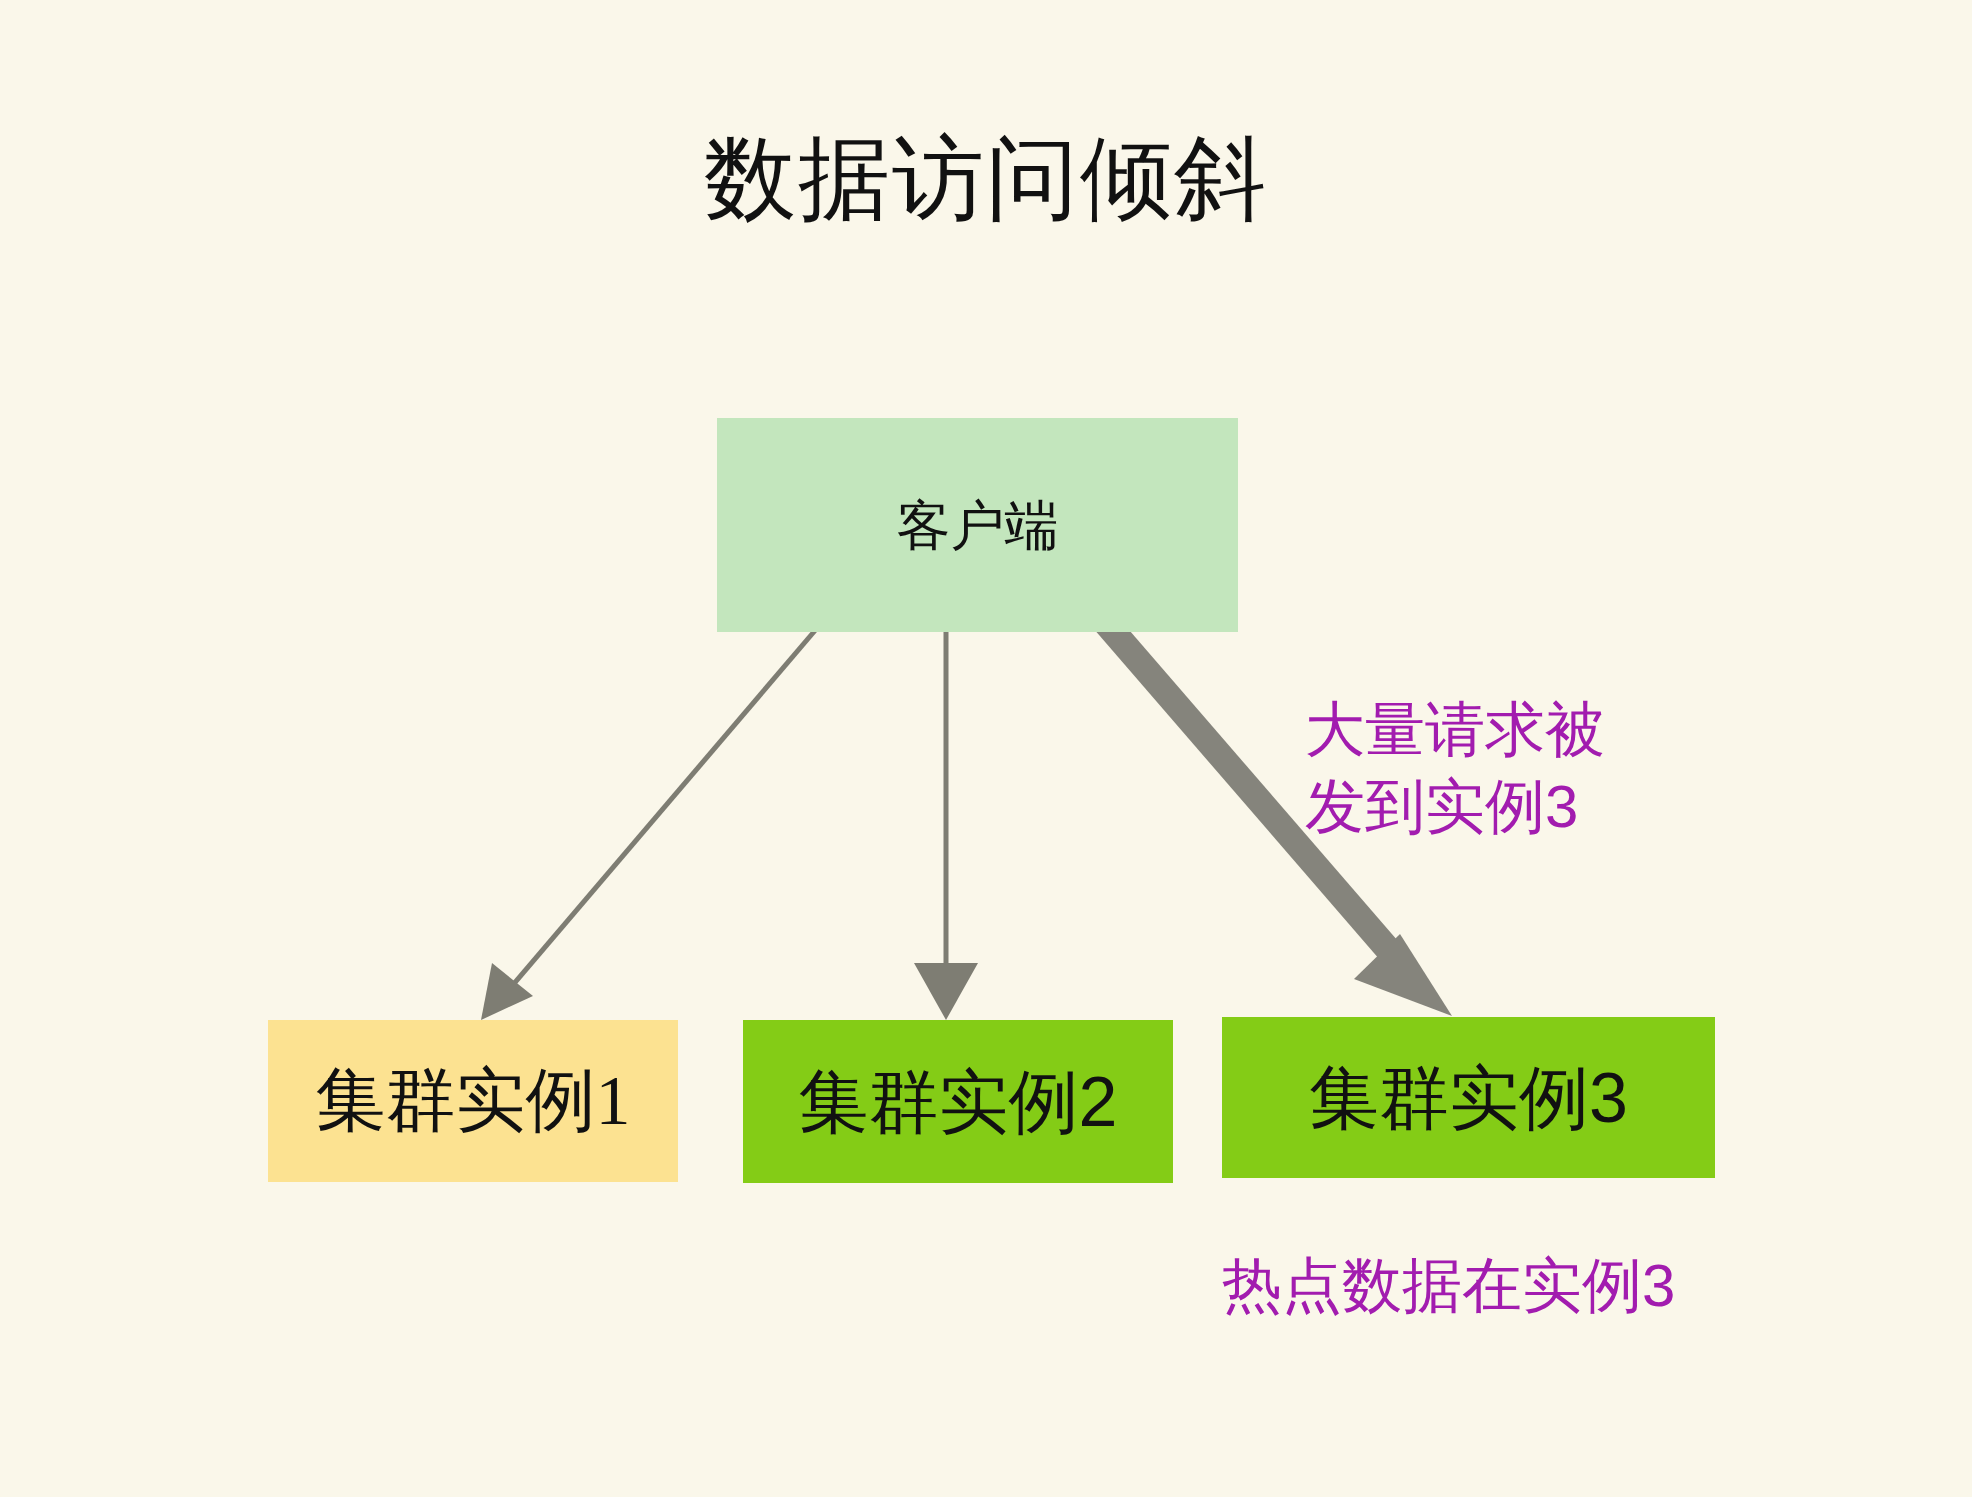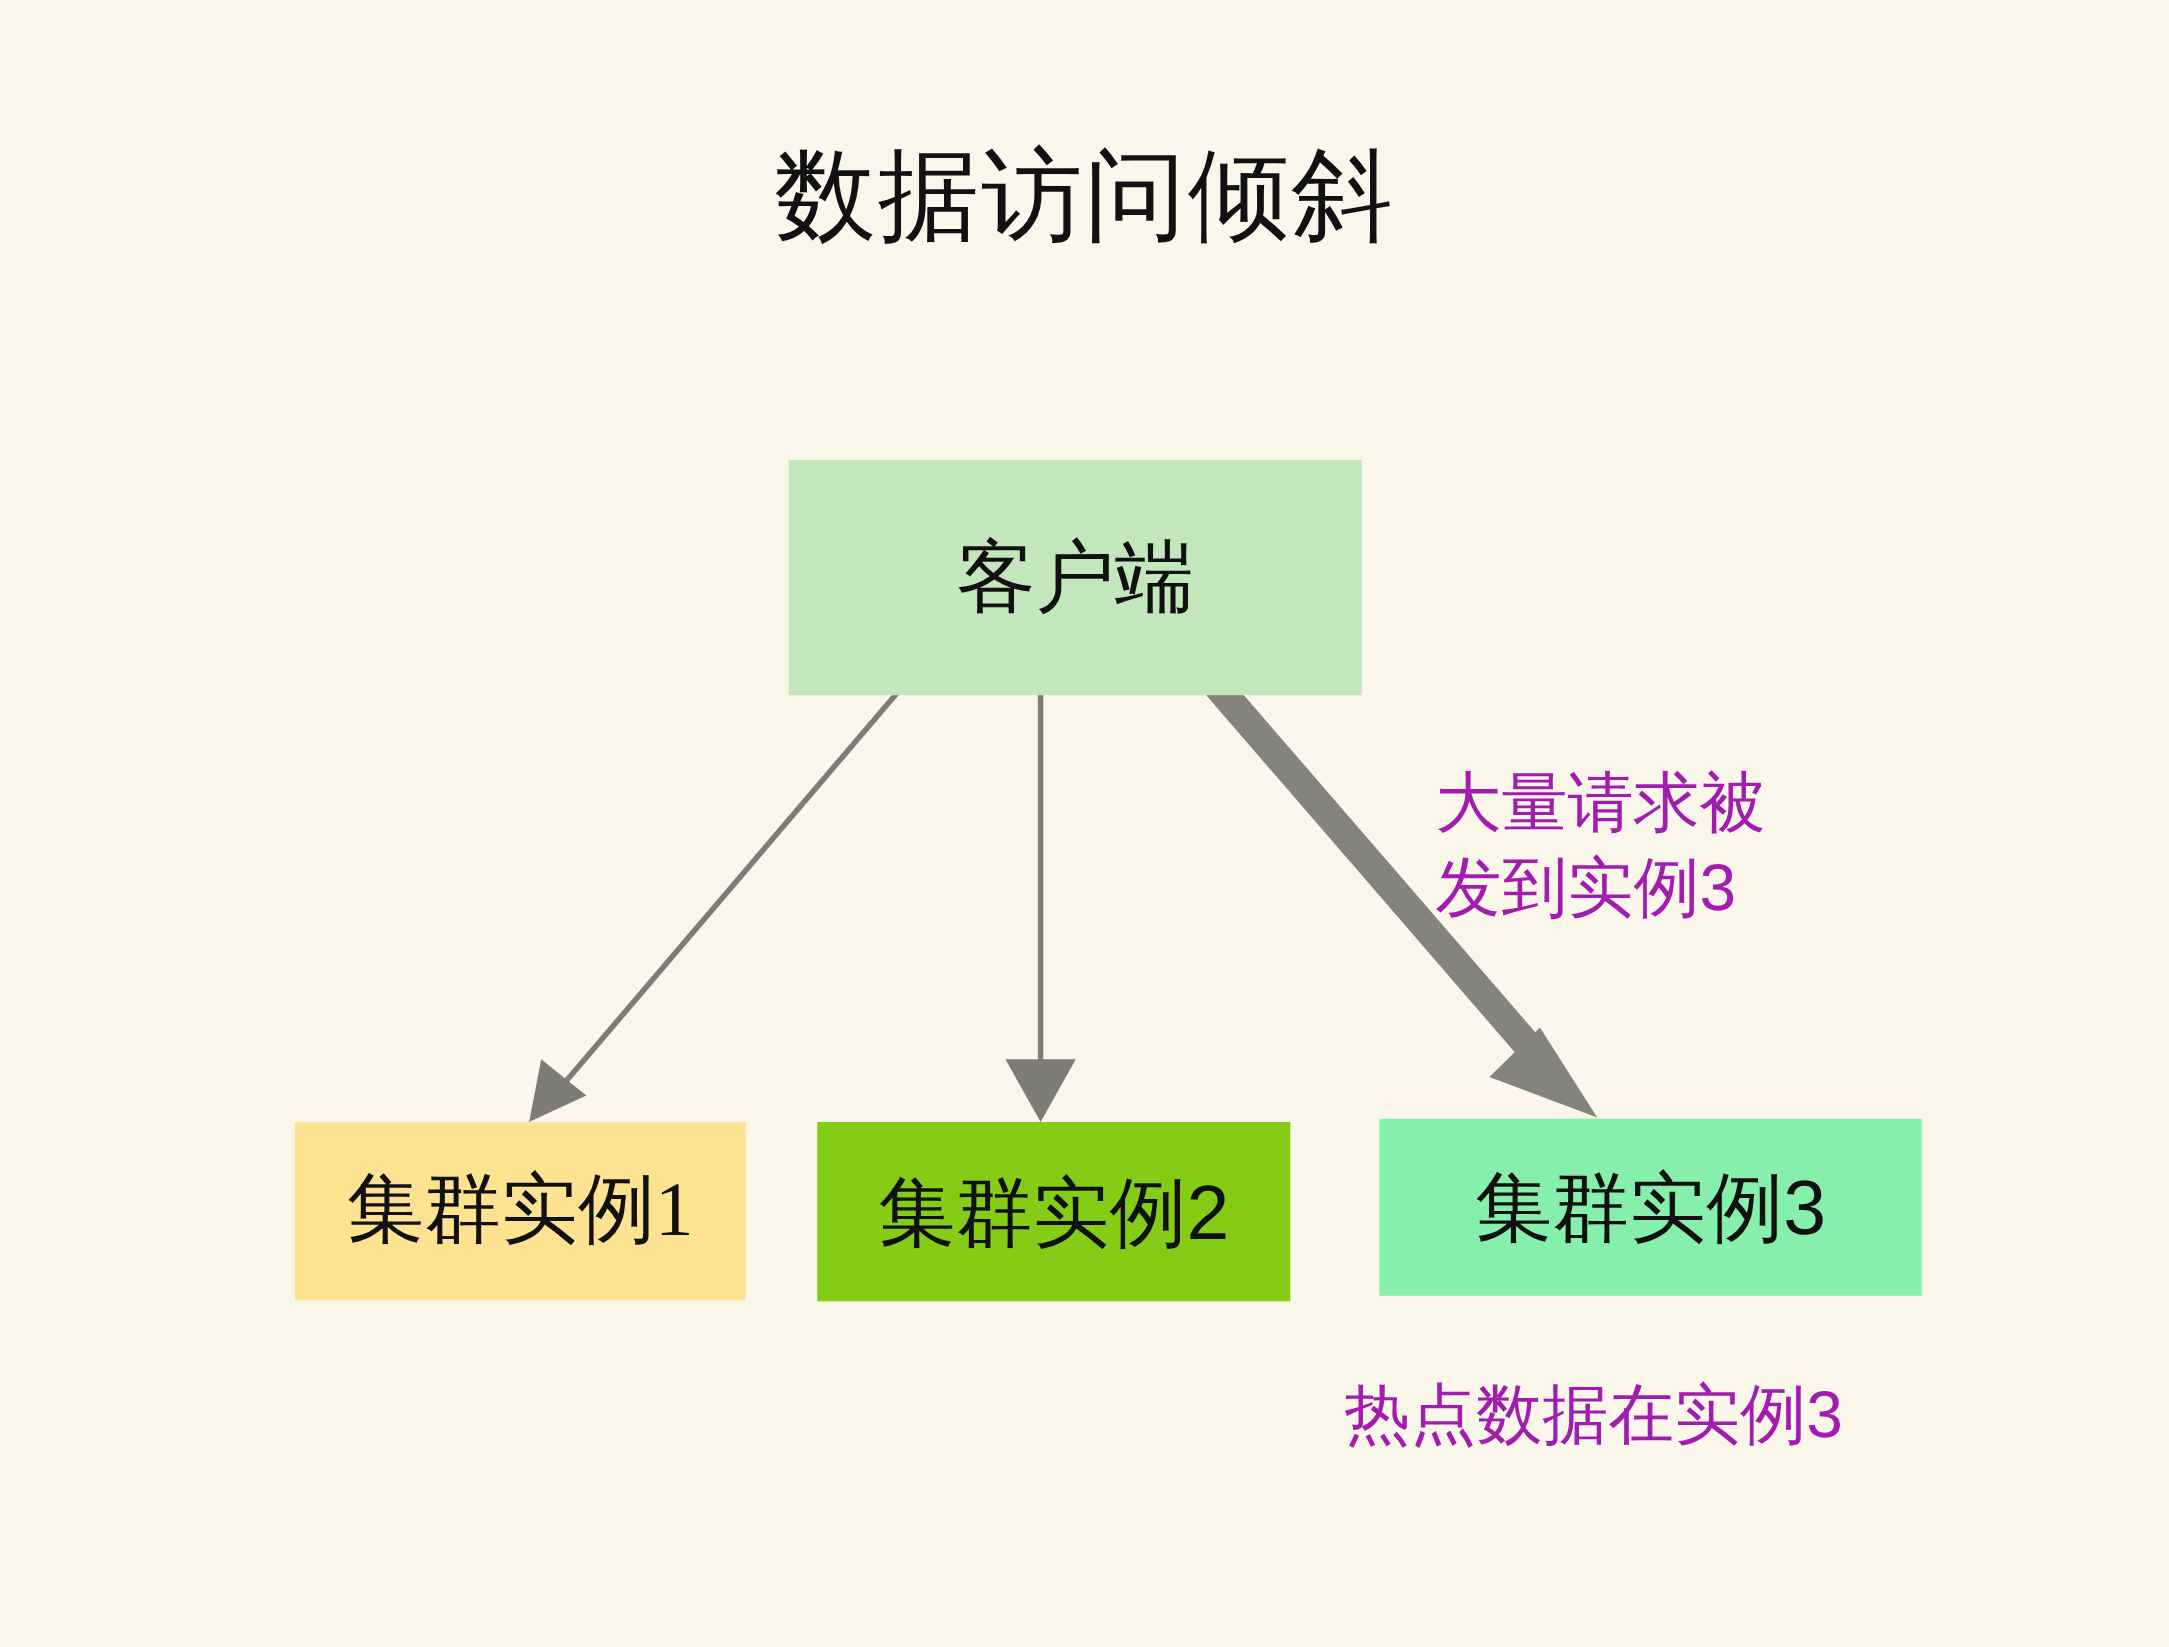--- a/index.html
+++ b/index.html
@@ -53,43 +53,42 @@
     line-height: 1.0;
     white-space: nowrap;
   }
   #client-node {
     left: 717px;
     top: 418px;
     width: 521px;
     height: 214px;
     background: #c3e6bd;
   }
-  #client-node .node-label { font-size: 72px; }
+  #client-node .node-label { font-size: 54px; }
   #instance1-node {
     left: 268px;
     top: 1020px;
     width: 410px;
     height: 162px;
     background: #fce291;
     font-family: Liberation Serif, serif;
   }
   #instance2-node {
     left: 743px;
     top: 1020px;
     width: 430px;
     height: 163px;
     background: #84cc16;
   }
   #instance3-node {
     left: 1222px;
     top: 1017px;
     width: 493px;
     height: 161px;
-    background: #86efac;
-    margin-left: 32px;
+    background: #84cc16;
   }
   .annotation {
     position: absolute;
     color: #a21caf;
     font-size: 60px;
     line-height: 1.28;
     white-space: pre-line;
   }
   #hot-traffic-annotation {
     left: 1305px;

